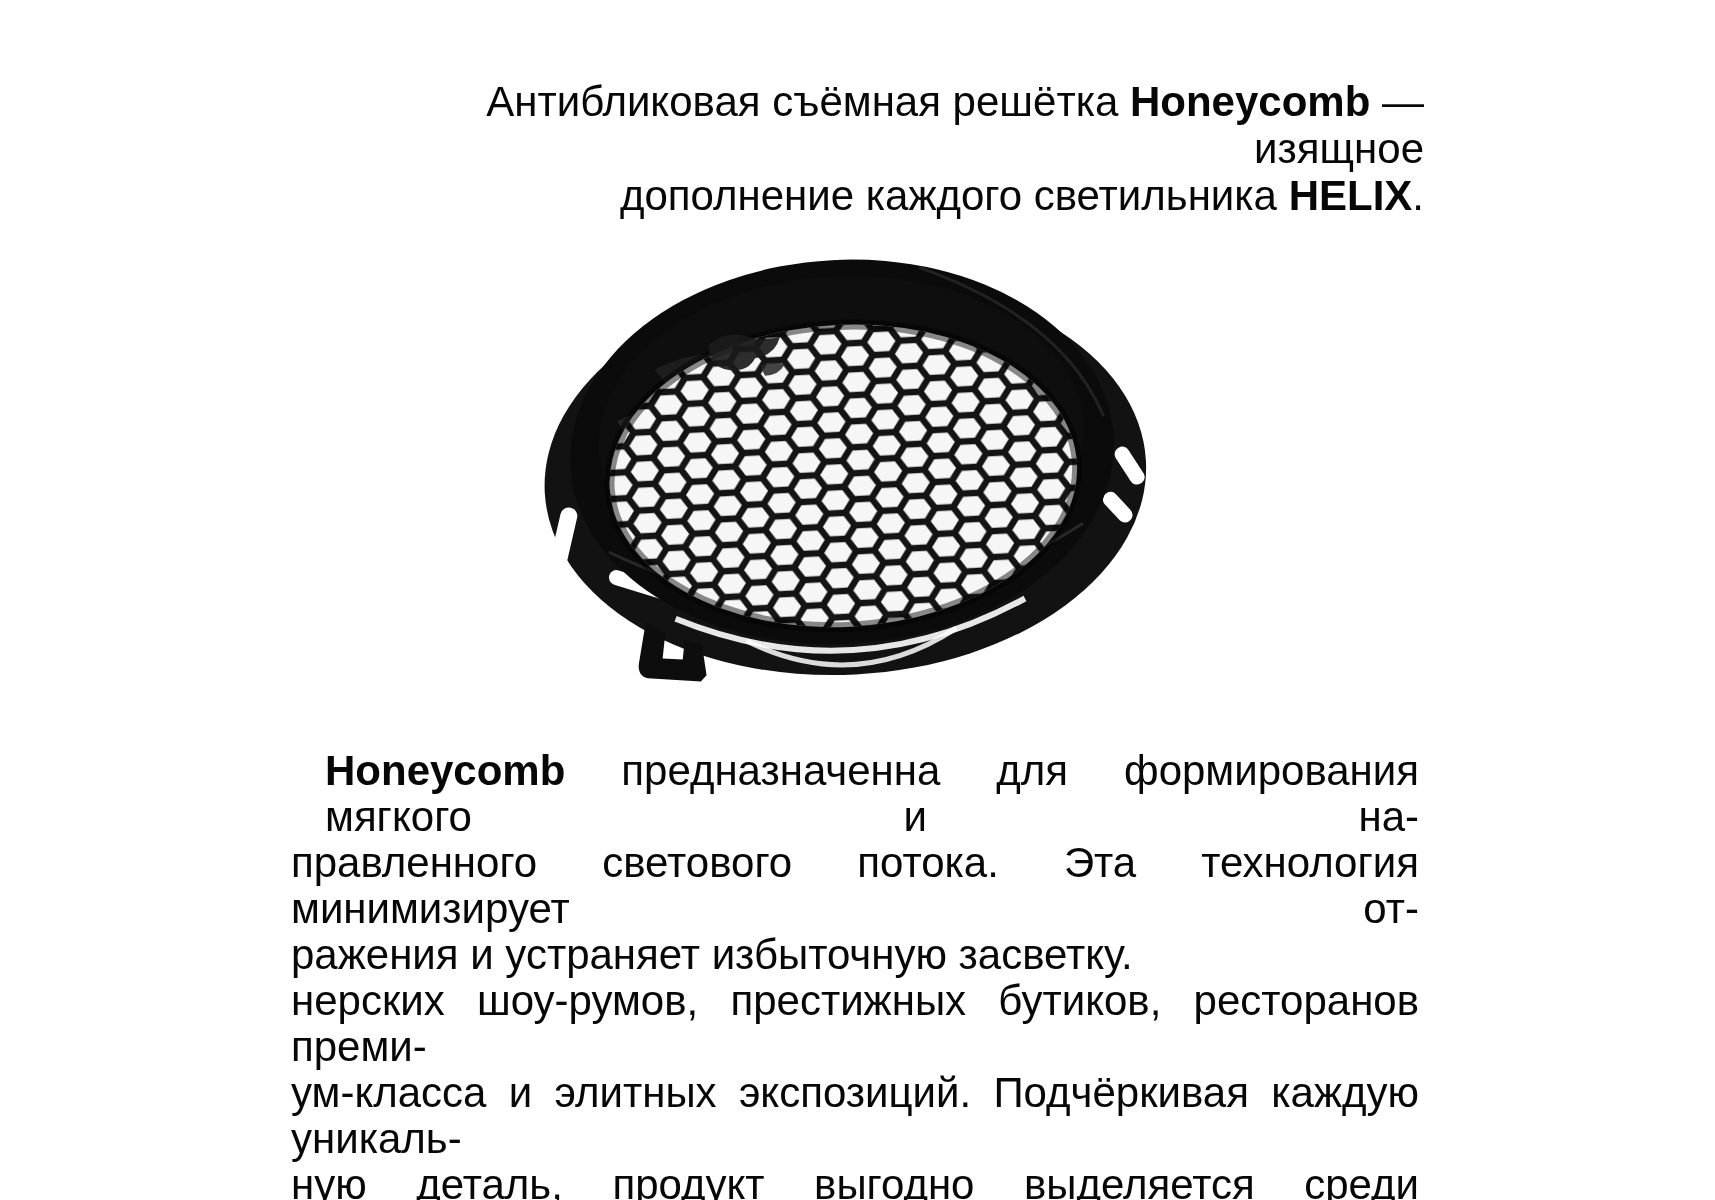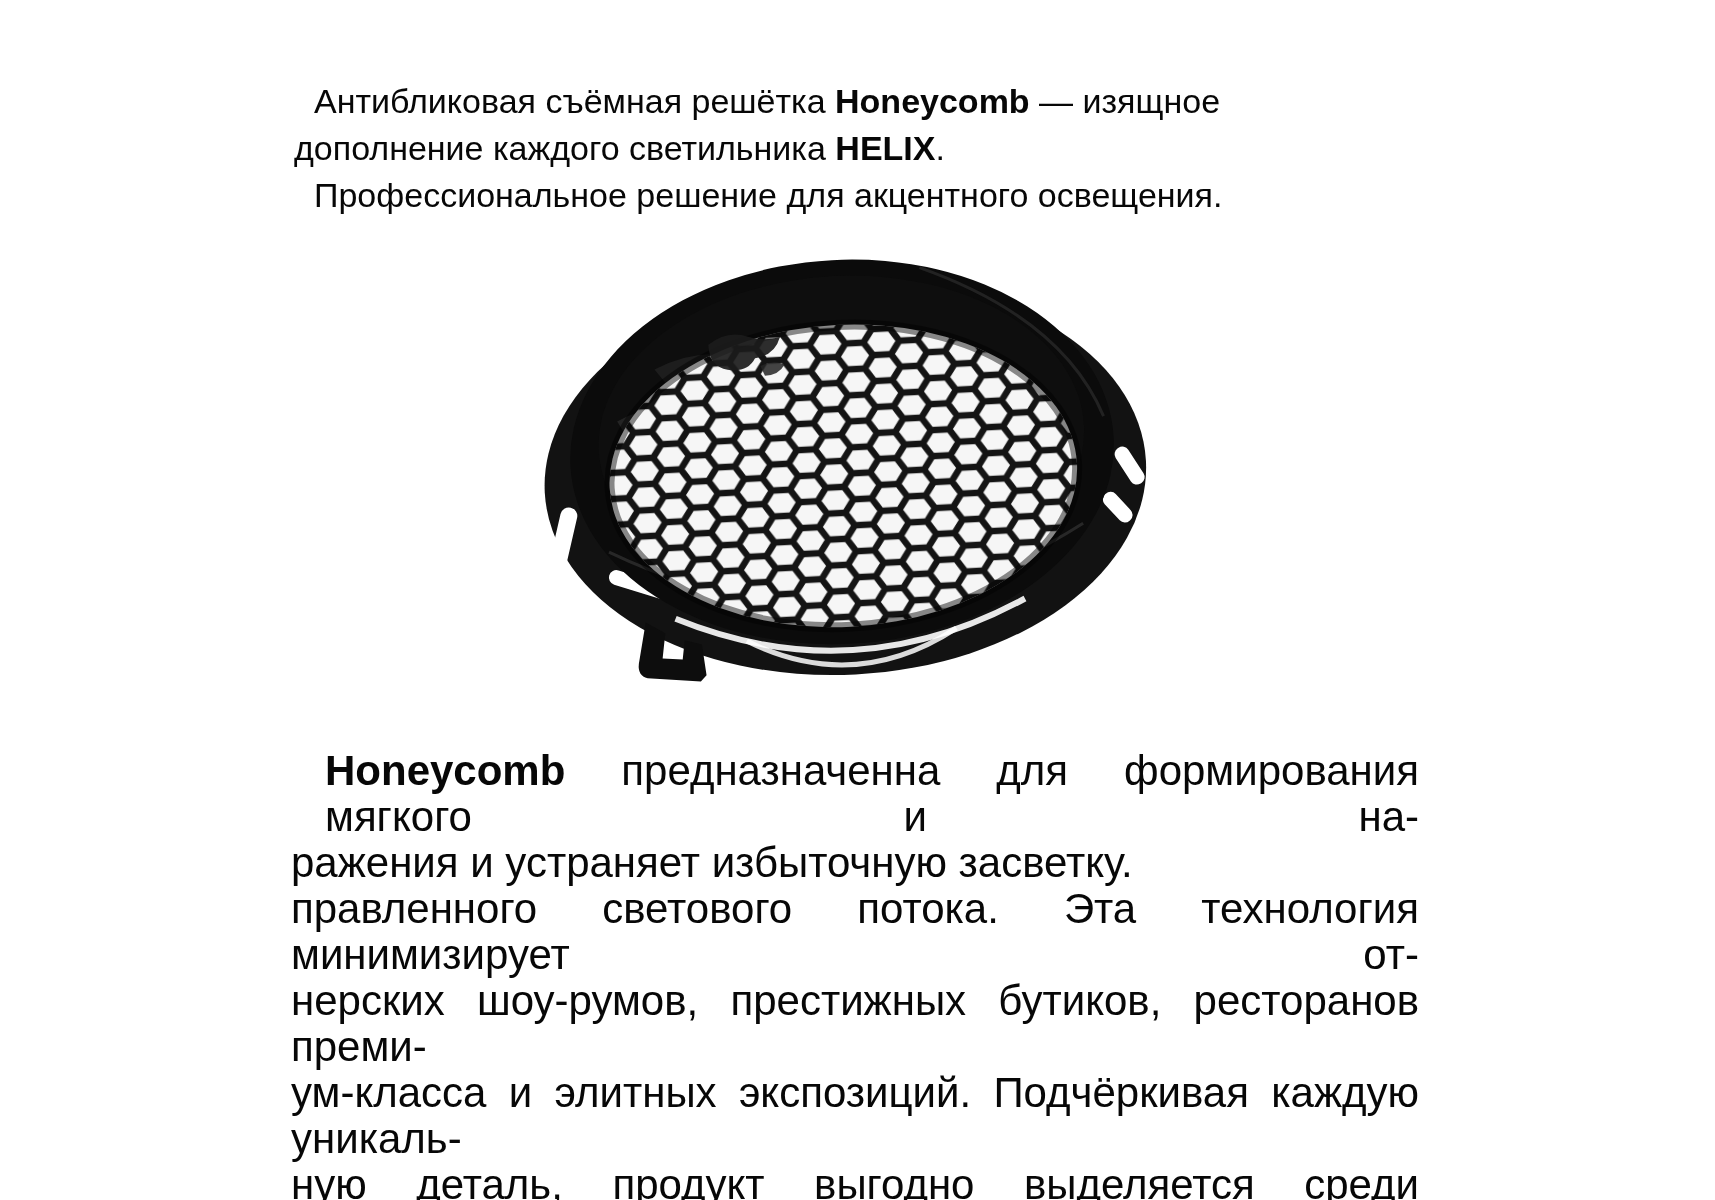--- a/index.html
+++ b/index.html
@@ -1,37 +1,36 @@
 <!DOCTYPE html>
 <html><head>
 <meta charset="utf-8">
 <style>
   html,body{margin:0;padding:0;background:#ffffff;}
   .page{
     position:relative;width:1715px;height:1200px;background:#ffffff;
     font-family:"Liberation Sans",sans-serif;color:#070707;overflow:hidden;
   }
   .textblock .tline{white-space:normal;}
-  .intro{position:absolute;left:294px;top:78px;width:1130px;font-size:34px;line-height:47px;}
+  .intro{position:absolute;left:294px;top:78px;width:1130px;font-size:42px;line-height:47px;text-align:right;}
   .intro .indent{padding-left:20px;}
   .bodytext{position:absolute;left:291px;top:748px;width:1128px;font-size:42px;line-height:46px;}
   .bodytext .indent{padding-left:34px;}
   .jfull{text-align:justify;text-align-last:justify;}
   b{font-weight:bold;}
   .photo{position:absolute;left:510px;top:240px;width:660px;height:450px;}
 </style>
 </head>
 <body>
 
 <div class="page">
 
   <div class="textblock intro">
       <div class="tline indent"><span>Антибликовая съёмная решётка </span><b>Honeycomb</b><span> — изящное</span></div>
       <div class="tline"><span>дополнение каждого светильника </span><b>HELIX</b><span>.</span></div>
-      <div class="tline indent"><span>Профессиональное решение для акцентного освещения.</span></div>
     </div>
 
   <svg class="photo" viewBox="0 0 660 450" xmlns="http://www.w3.org/2000/svg">
     <defs>
       <clipPath id="meshclip">
         <ellipse cx="333" cy="236" rx="234" ry="151"></ellipse>
       </clipPath>
       <pattern id="hexpat" patternUnits="userSpaceOnUse" width="54" height="26">
         <path d="M-18 0 L-9 -13 L9 -13 L18 0 L9 13 L-9 13 Z
                  M36 0 L45 -13 L63 -13 L72 0 L63 13 L45 13 Z
@@ -70,20 +69,20 @@
       <rect x="60" y="55" width="560" height="370" fill="url(#hexpat)" clip-path="url(#meshclip)"></rect>
       <ellipse cx="333" cy="236" rx="234" ry="151" fill="none" stroke="#000000" stroke-width="10" opacity="0.45"></ellipse>
 
       <path d="M205,98 q20,-14 40,-6 q16,6 32,2 q-6,18 -26,20 q-8,14 -28,10 q-18,-4 -18,-26 z" fill="#1b1b1b" opacity="0.92"></path>
       <path d="M256,122 q14,-6 24,0 q-6,10 -20,10 z" fill="#242424" opacity="0.85"></path>
     </g>
   </svg>
 
   <div class="textblock bodytext">
       <div class="tline indent jfull"><b>Honeycomb</b><span> предназначенна для формирования мягкого и на-</span></div>
+      <div class="tline jfull"><span>правленного светового потока. Эта технология минимизирует от-</span></div>
       <div class="tline"><span>ражения и устраняет избыточную засветку.</span></div>
-      <div class="tline jfull"><span>правленного светового потока. Эта технология минимизирует от-</span></div>
       <div class="tline jfull"><span>нерских шоу-румов, престижных бутиков, ресторанов преми-</span></div>
       <div class="tline jfull"><span>ум-класса и элитных экспозиций. Подчёркивая каждую уникаль-</span></div>
       <div class="tline jfull"><span>ную деталь, продукт выгодно выделяется среди аналогичных ре-</span></div>
     </div>
 
 </div>
 
 </body></html>

